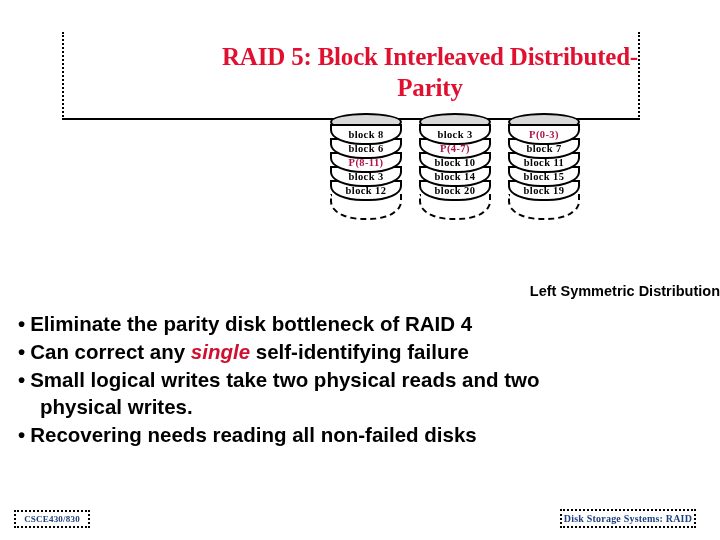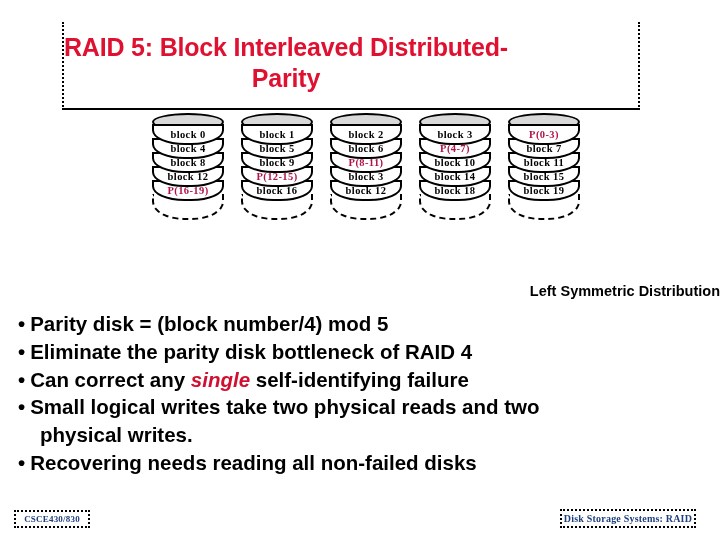--- a/index.html
+++ b/index.html
@@ -12,32 +12,33 @@
     background: #ffffff;
     font-family: "Liberation Sans", sans-serif;
     overflow: hidden;
     position: relative;
   }
 
   
   #title-box {
     position: absolute;
     left: 62px;
-    top: 22px;
+    top: 32px;
     width: 578px;
     height: 88px;
     box-sizing: border-box;
     border-left: 2px dotted #000;
     border-right: 2px dotted #000;
     border-bottom: 2px solid #000;
     border-top: none;
     display: flex;
     align-items: flex-start;
-    justify-content: flex-start;
+    justify-content: flex-end;
     padding-top: 10px;
+    font-family: Liberation Serif, serif;
   }
   #title-text {
     color: #e01030;
     font-size: 25px;
     font-weight: bold;
     text-align: center;
     line-height: 1.22;
     letter-spacing: -0.2px;
     white-space: pre-line;
   }
@@ -168,71 +169,52 @@
 </style>
 </head>
 <body>
 
 <div id="title-box">
   <div id="title-text" style="color: rgb(224, 16, 48);">RAID 5: Block Interleaved Distributed-
 Parity</div>
 </div>
 
 <div id="disk-array">
-    <div class="disk-column" style="left: 0px;">
-      <div class="disk-top" style="background: rgb(217, 217, 217);"></div>
-      <div class="disk-cell" style="z-index: 10;">block 0</div>
-      <div class="disk-cell" style="z-index: 9;">block 4</div>
-      <div class="disk-cell" style="z-index: 8;">block 8</div>
-      <div class="disk-cell" style="z-index: 7;">block 12</div>
-      <div class="disk-cell parity" style="color: rgb(179, 18, 69); z-index: 6;">P(16-19)</div>
-      <div class="disk-bottom"></div>
-    </div>
-    <div class="disk-column" style="left: 89px;">
-      <div class="disk-top" style="background: rgb(217, 217, 217);"></div>
-      <div class="disk-cell" style="z-index: 10;">block 1</div>
-      <div class="disk-cell" style="z-index: 9;">block 5</div>
-      <div class="disk-cell" style="z-index: 8;">block 9</div>
-      <div class="disk-cell parity" style="color: rgb(179, 18, 69); z-index: 7;">P(12-15)</div>
-      <div class="disk-cell" style="z-index: 6;">block 16</div>
-      <div class="disk-bottom"></div>
-    </div>
     <div class="disk-column" style="left: 178px;">
       <div class="disk-top" style="background: rgb(217, 217, 217);"></div>
-      <div class="disk-cell" style="z-index: 10;">block 2</div>
+      <div class="disk-cell" style="z-index: 10;">block 8</div>
       <div class="disk-cell" style="z-index: 9;">block 6</div>
       <div class="disk-cell parity" style="color: rgb(179, 18, 69); z-index: 8;">P(8-11)</div>
       <div class="disk-cell" style="z-index: 7;">block 3</div>
       <div class="disk-cell" style="z-index: 6;">block 12</div>
       <div class="disk-bottom"></div>
     </div>
     <div class="disk-column" style="left: 267px;">
       <div class="disk-top" style="background: rgb(217, 217, 217);"></div>
       <div class="disk-cell" style="z-index: 10;">block 3</div>
       <div class="disk-cell parity" style="color: rgb(179, 18, 69); z-index: 9;">P(4-7)</div>
       <div class="disk-cell" style="z-index: 8;">block 10</div>
       <div class="disk-cell" style="z-index: 7;">block 14</div>
-      <div class="disk-cell" style="z-index: 6;">block 18</div>
+      <div class="disk-cell" style="z-index: 6;">block 20</div>
       <div class="disk-bottom"></div>
     </div>
     <div class="disk-column" style="left: 356px;">
       <div class="disk-top" style="background: rgb(217, 217, 217);"></div>
       <div class="disk-cell parity" style="color: rgb(179, 18, 69); z-index: 10;">P(0-3)</div>
       <div class="disk-cell" style="z-index: 9;">block 7</div>
       <div class="disk-cell" style="z-index: 8;">block 11</div>
       <div class="disk-cell" style="z-index: 7;">block 15</div>
       <div class="disk-cell" style="z-index: 6;">block 19</div>
       <div class="disk-bottom"></div>
     </div>
   </div>
 
 <div id="caption">Left Symmetric Distribution</div>
 
 <div id="bullets">
-    <div class="bullet-line"><span class="bullet-dot">•</span><span>Parity disk = (block number/4) mod 5</span></div>
     <div class="bullet-line"><span class="bullet-dot">•</span><span>Eliminate the parity disk bottleneck of RAID 4</span></div>
     <div class="bullet-line"><span class="bullet-dot">•</span><span>Can correct any </span><span class="em-red">single</span><span> self-identifying failure</span></div>
     <div class="bullet-line"><span class="bullet-dot">•</span><span>Small logical writes take two physical reads and two</span></div>
     <div class="bullet-line cont"><span>physical writes.</span></div>
     <div class="bullet-line"><span class="bullet-dot">•</span><span>Recovering needs reading all non-failed disks</span></div>
   </div>
 
 <div class="footer-box" id="footer-left" style="color: rgb(31, 63, 127);">
   <span>CSCE430/830</span>
 </div>

